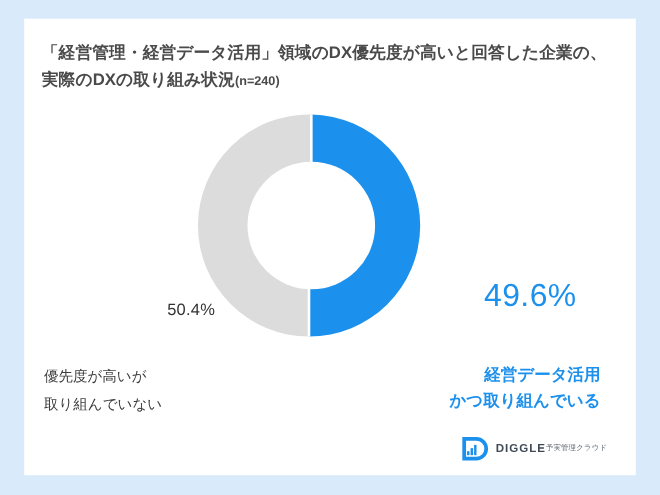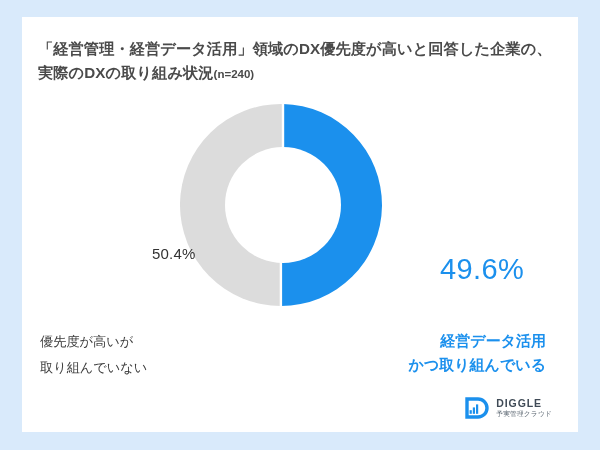--- a/index.html
+++ b/index.html
@@ -47,21 +47,21 @@
     height: 206px;
   }
   #donut-svg {
     display: block;
     width: 206px;
     height: 206px;
   }
   .pct-gray {
     position: absolute;
     left: 130px;
-    top: 228px;
+    top: 256px;
     font-size: 15px;
     color: #333333;
     letter-spacing: 0.2px;
   }
   .pct-blue {
     position: absolute;
     left: 418px;
     top: 236px;
     font-size: 29px;
     font-weight: normal;
@@ -92,21 +92,21 @@
     bottom: 13px;
     display: flex;
     align-items: center;
     gap: 5px;
   }
   #logo-mark {
     display: block;
   }
   #logo-text {
     display: flex;
-    flex-direction: column;
+    flex-direction: row;
     line-height: 1;
   }
   #logo-name {
     font-size: 10.5px;
     font-weight: bold;
     color: #3f4a56;
     letter-spacing: 0.9px;
   }
   #logo-tagline {
     font-size: 6.7px;

